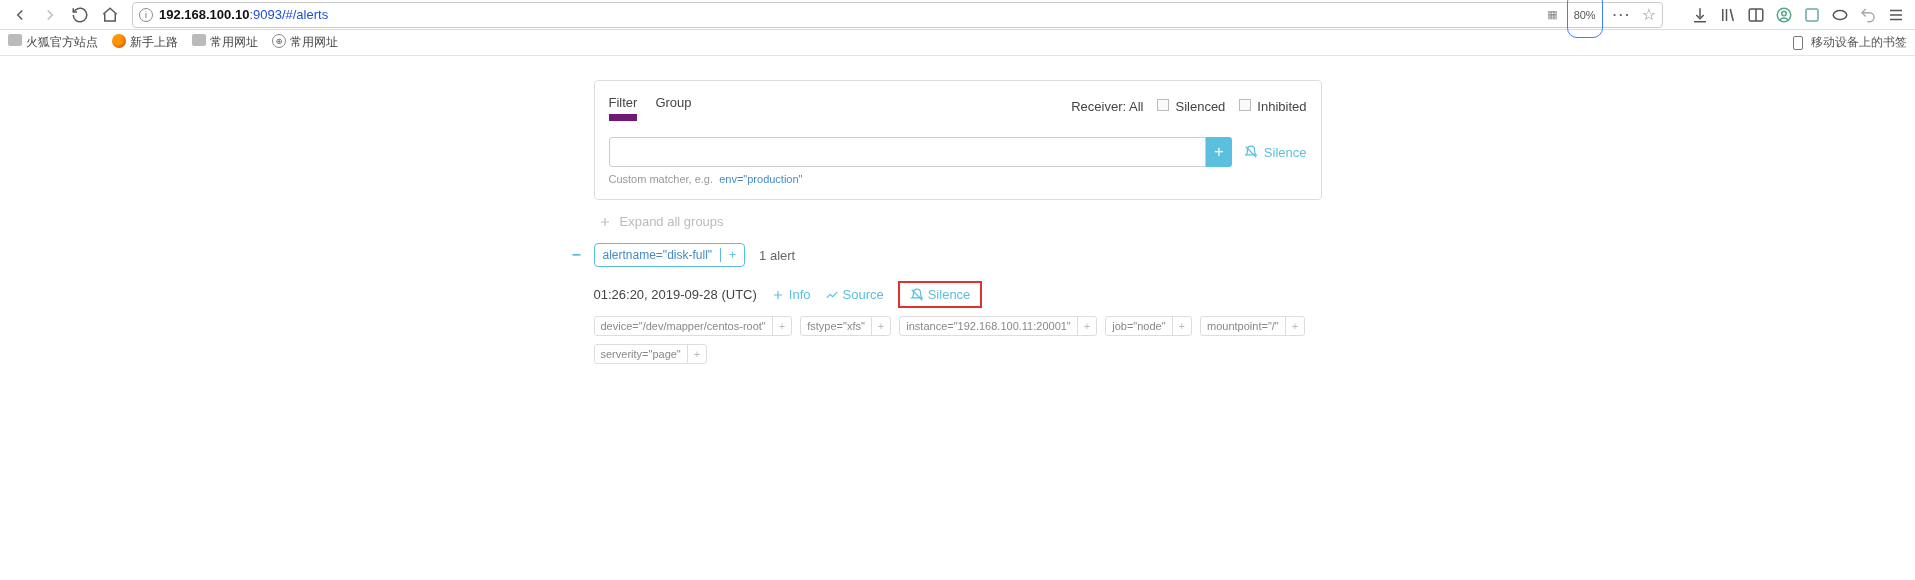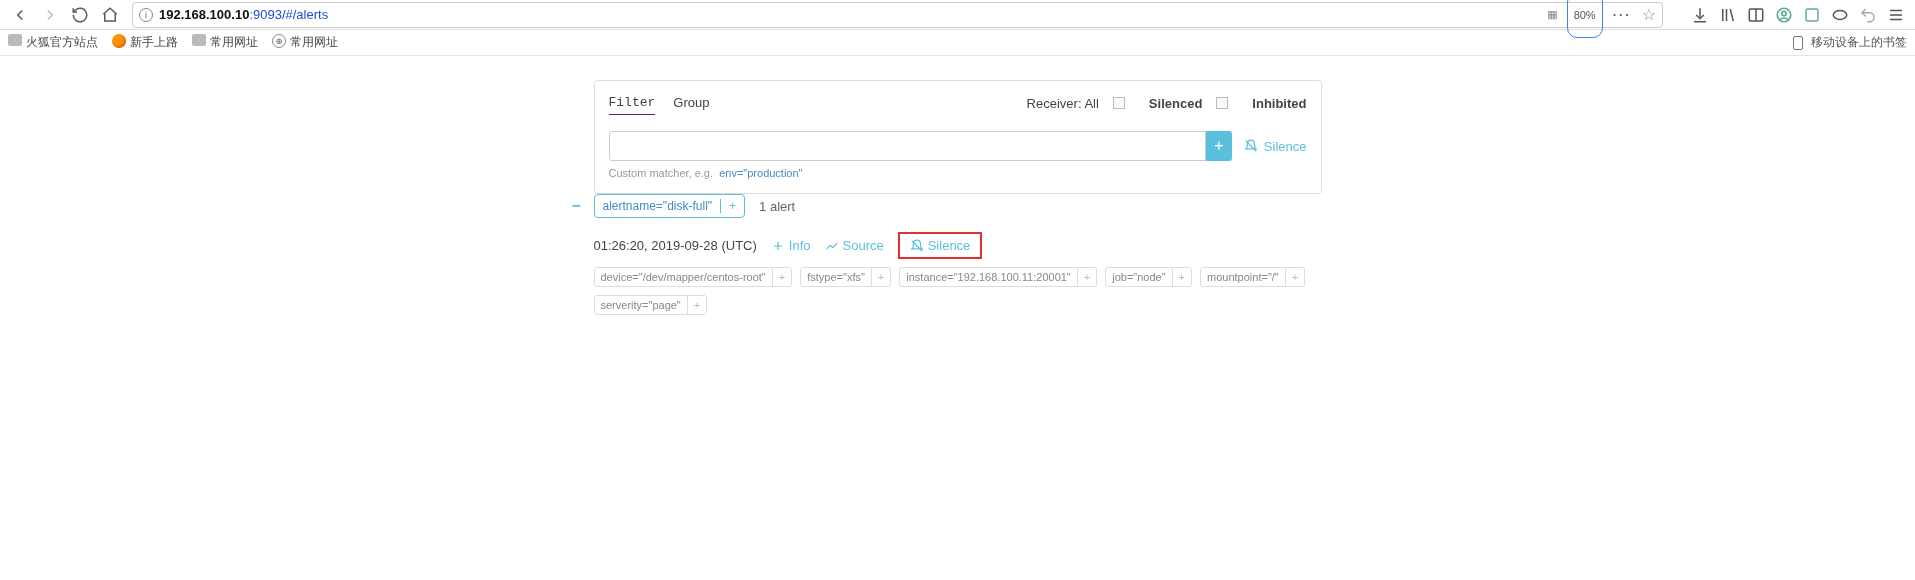--- a/index.html
+++ b/index.html
@@ -36,23 +36,23 @@
     .brand { font-size: 17px; color: #333; margin-right: 24px; }
     .topnav a { font-size: 13px; color: #aaa; margin-right: 16px; text-decoration: none; }
     .topnav a.active { color: #444; }
     .new-silence-btn { margin-left: auto; border: 1px solid #5bc0de; color: #5bc0de; background: #fff; border-radius: 4px; padding: 5px 12px; font-size: 13px; }
 
     .container { max-width: 728px; margin: 24px auto 0; }
     .panel { border: 1px solid #ddd; border-radius: 4px; background: #fff; }
     .panel-head { display: flex; align-items: center; padding: 10px 14px; }
     .tabs { display: flex; gap: 18px; }
     .tabs span { font-size: 13px; color: #444; padding: 4px 0; }
-    .tabs span.active { border-bottom: 1px solid #701a75; font-family: Liberation Mono, monospace; }
+    .tabs span.active { border-bottom: 7px solid #701a75; }
     .panel-opts { margin-left: auto; display: flex; align-items: center; gap: 14px; font-size: 13px; color: #444; }
-    .chk { display: inline-flex; align-items: center; gap: 24px; font-weight: bold; }
+    .chk { display: inline-flex; gap: 6px; }
     .chk .box { width: 12px; height: 12px; border: 1px solid #bbb; background: #fafafa; }
     .panel-body { padding: 0 14px 14px; }
     .filter-row { display: flex; align-items: stretch; gap: 12px; margin-top: 6px; }
     .filter-input { flex: 1; border: 1px solid #ccc; border-radius: 3px 0 0 3px; height: 30px; }
     .add-btn { width: 26px; border: none; background: #5bc0de; color: #fff; border-radius: 0 3px 3px 0; display: inline-flex; align-items: center; justify-content: center; font-size: 16px; margin-left: -12px; }
     .silence-link { color: #5bc0de; display: inline-flex; align-items: center; gap: 6px; font-size: 13px; }
     .hint { font-size: 11px; color: #999; margin-top: 6px; }
     .hint .ex { color: #428bca; }
 
     .expand-row { margin: 14px 4px; color: #bbb; font-size: 13px; display: flex; align-items: center; gap: 8px; }
@@ -221,20 +221,26 @@
             <span>Silence</span>
           </span>
         </div>
         <div class="hint">
           <span>Custom matcher, e.g.</span>
           &nbsp;<span class="ex">env="production"</span>
         </div>
       </div>
     </div>
 
+    <div class="expand-row">
+      <svg class="sv" viewBox="0 0 24 24">
+          <path d="M12 5v14M5 12h14"></path>
+        </svg>
+      <span>Expand all groups</span>
+    </div>
 
     <div class="group-row">
       <span class="minus-ic">−</span>
       <span class="matcher-pill">
         <span>alertname="disk-full"</span>
         <span class="matcher-plus">+</span>
       </span>
       <span class="alert-count">1 alert</span>
     </div>
 

